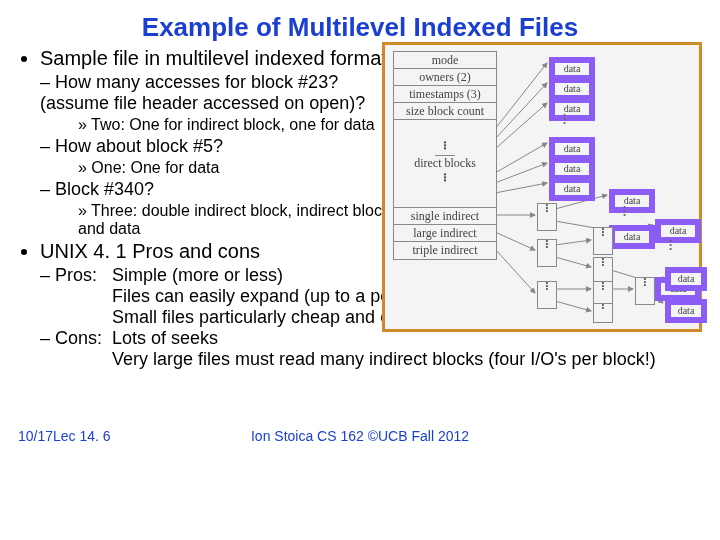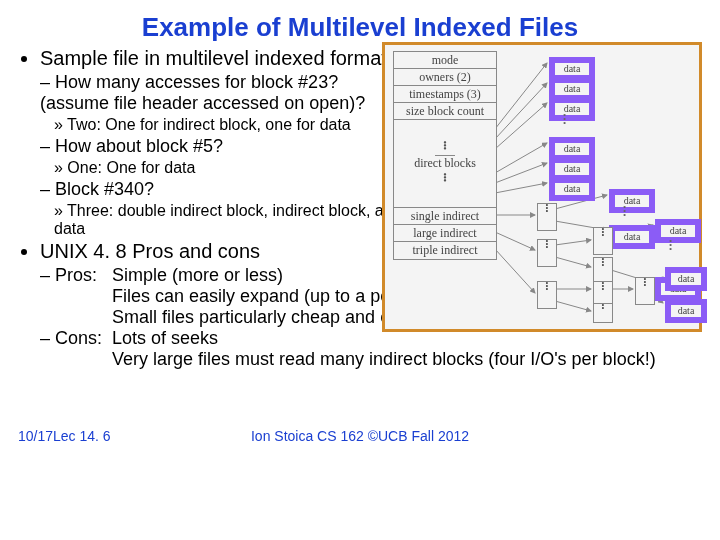--- a/index.html
+++ b/index.html
@@ -51,20 +51,21 @@
     list-style: none;
     margin: 0 0 0 0;
     padding-left: 36px;
     font-size: 16px;
   }
   ul.chev > li::before {
     content: "» ";
   }
   ul.chev > li {
     margin-bottom: 2px;
+    margin-left: 24px;
   }
   .left-col {
     width: 360px;
   }
   .full {
     width: 680px;
   }
   .proscons {
     list-style: none;
     margin: 0;
@@ -218,21 +219,21 @@
     <li>One: One for data</li>
   </ul>
   <ul class="dash left-col">
     <li>Block #340?</li>
   </ul>
   <ul class="chev left-col">
     <li>Three: double indirect block, indirect block, and data</li>
   </ul>
 
   <ul class="top full">
-    <li>UNIX 4. 8 Pros and cons</li>
+    <li>UNIX 4. 1 Pros and cons</li>
   </ul>
   <ul class="proscons full">
     <li>
       <span class="lbl">Pros:</span>
       <span class="txt" style="white-space:pre-line">Simple (more or less)
 Files can easily expand (up to a point)
 Small files particularly cheap and easy</span>
     </li>
     <li>
       <span class="lbl">Cons:</span>

